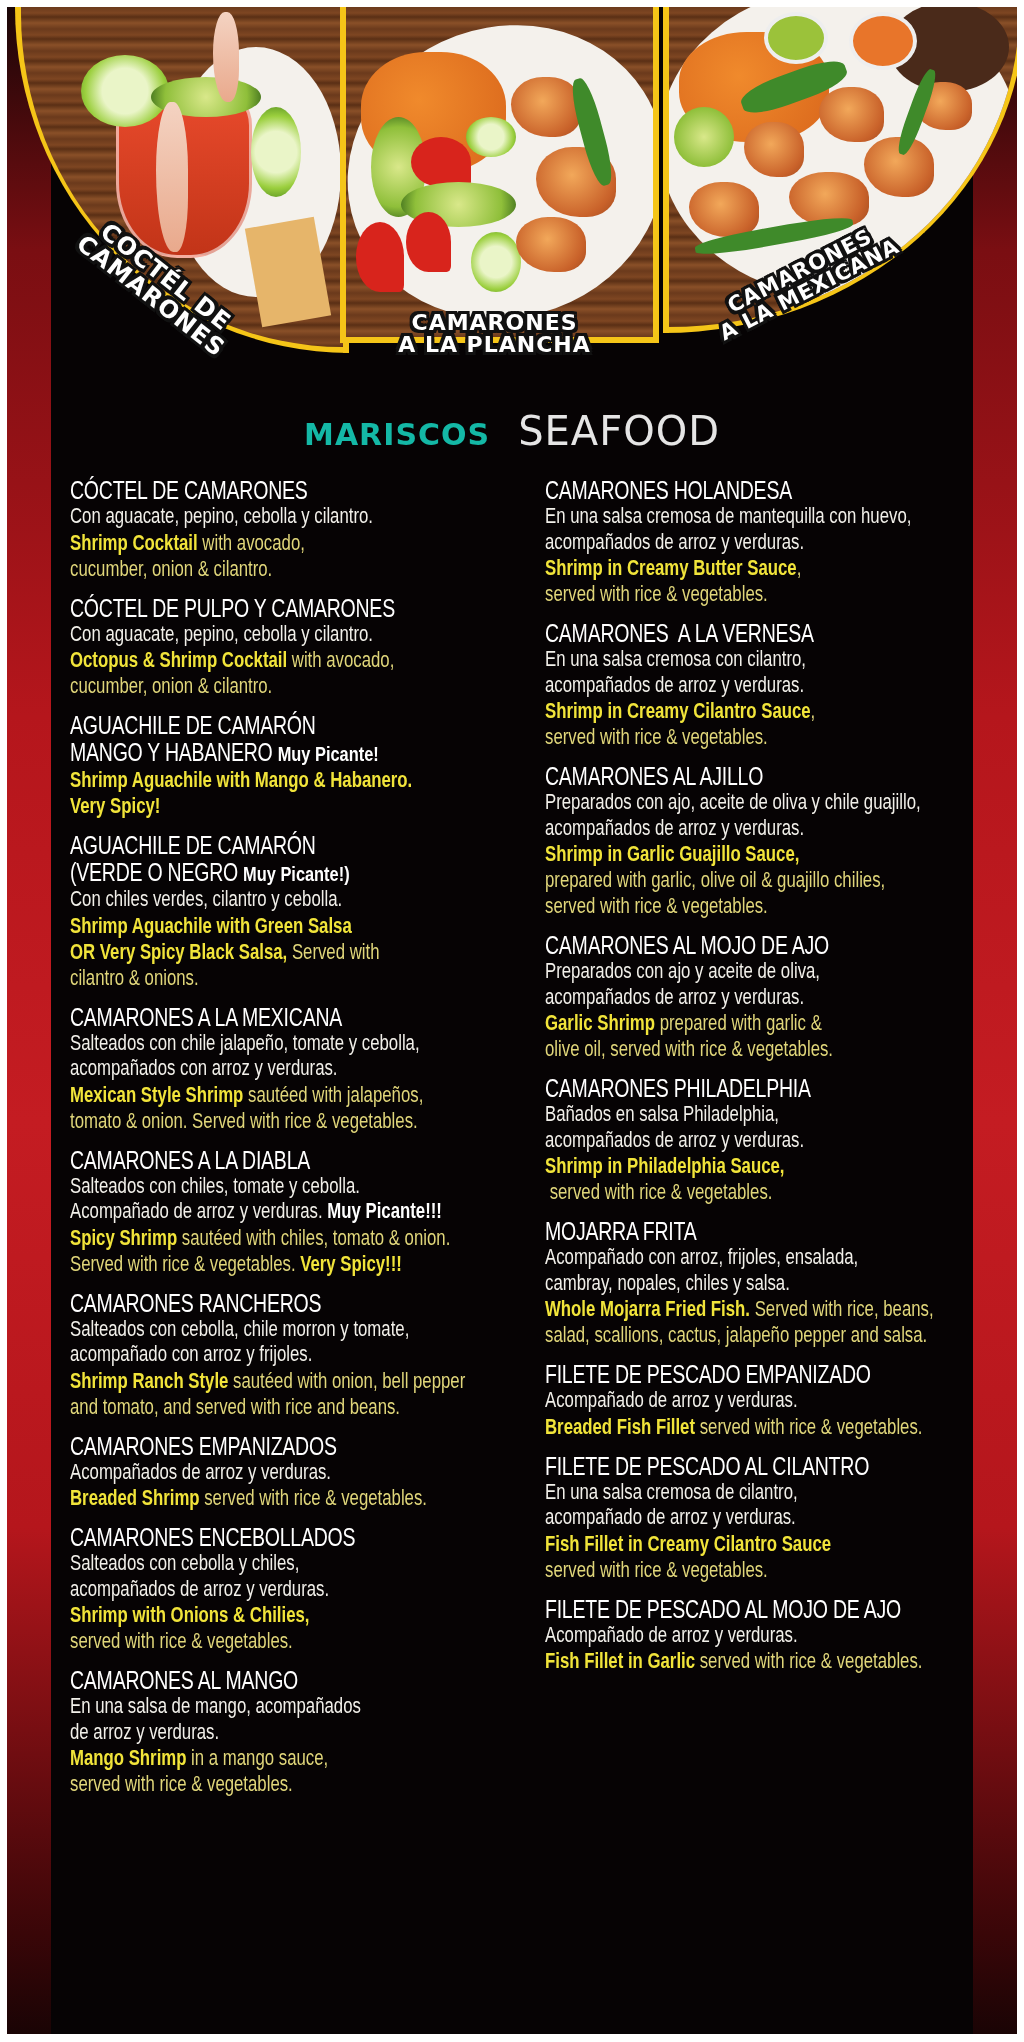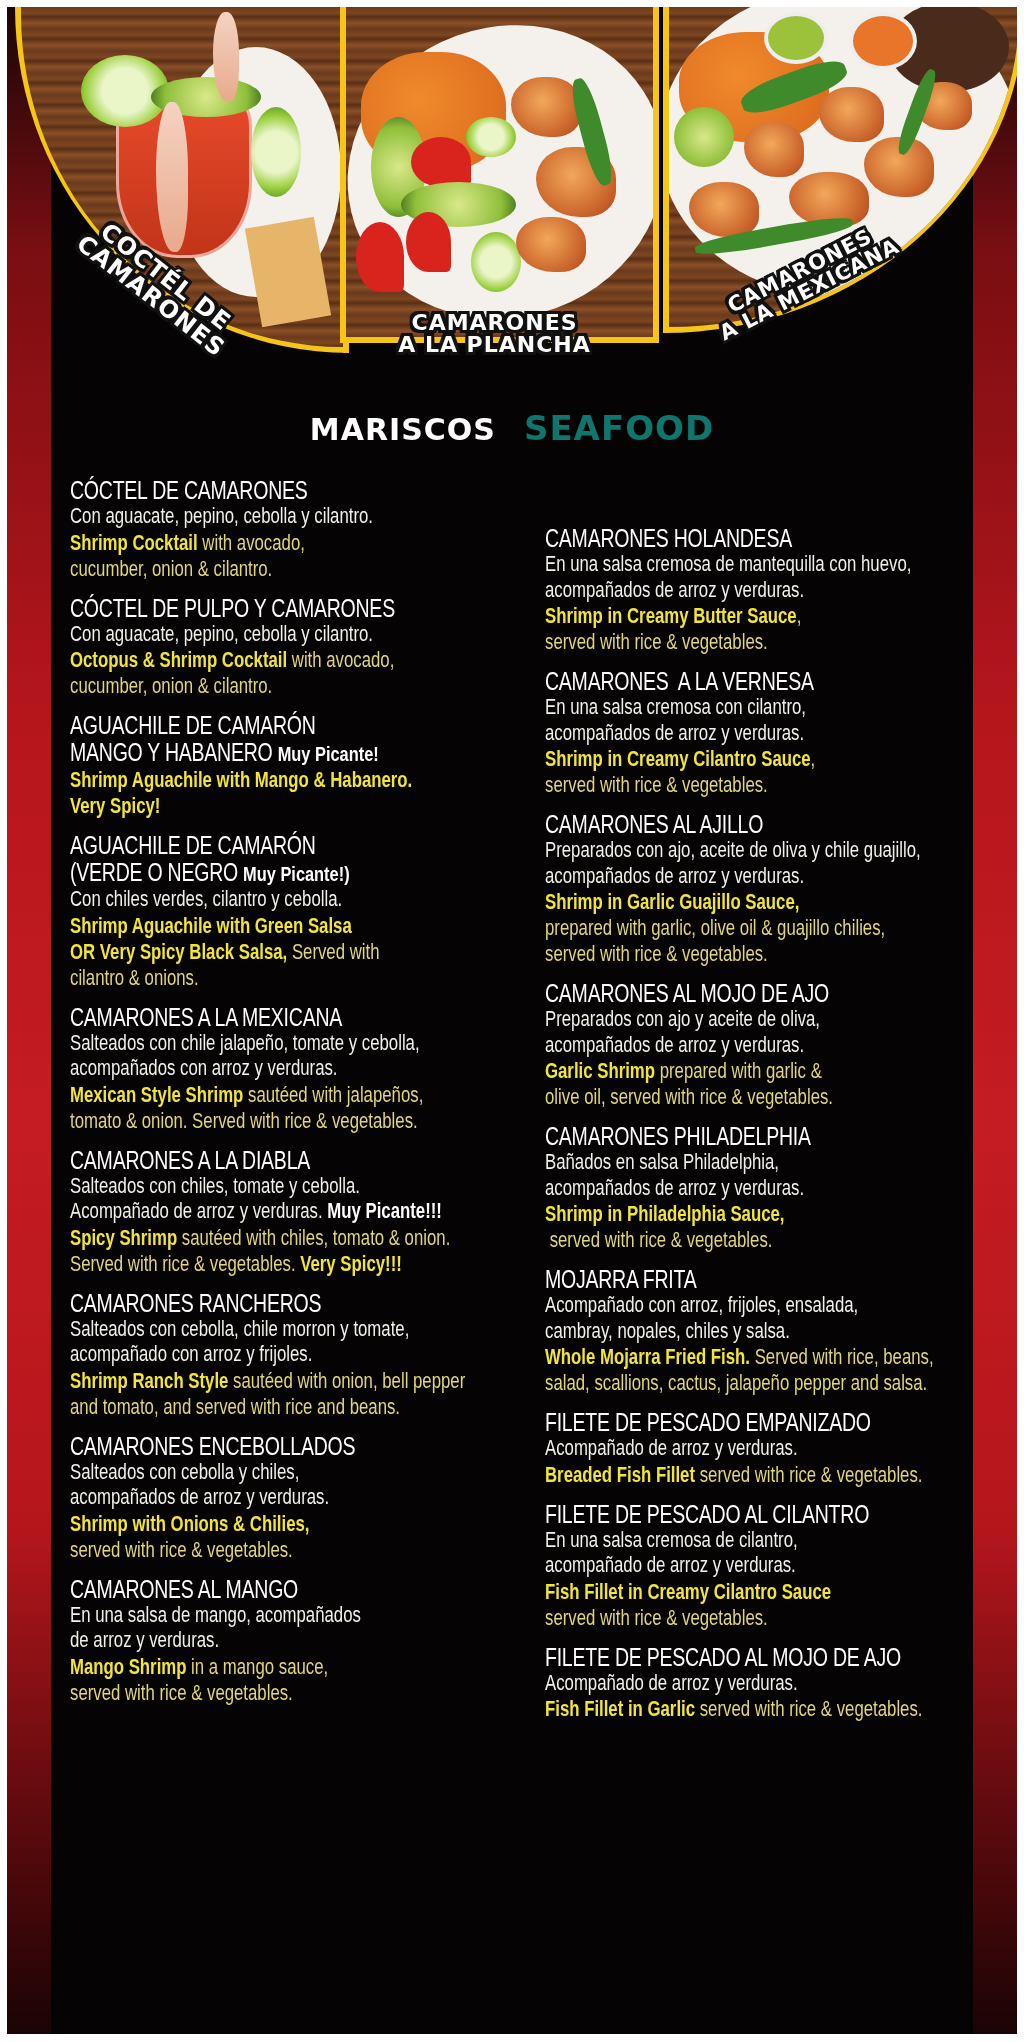--- a/index.html
+++ b/index.html
@@ -23,26 +23,26 @@
   .lime { position: absolute; border-radius: 50%; background: radial-gradient(circle, #eaf5c8 40%, #9bcf3e 70%, #4f8a1e); }
   .glass { position: absolute; border-radius: 20% 20% 45% 45%; background: linear-gradient(#e84a2c, #c23418); border: 3px solid rgba(255,255,255,0.55); }
   .cup { position: absolute; border-radius: 50%; border: 4px solid #eee; }
   .beans { position: absolute; border-radius: 50%; background: #4a2a1a; }
   .dish-label { position: absolute; color: #fff; font-family: "DejaVu Sans", sans-serif; font-weight: bold;
      text-transform: uppercase; letter-spacing: 1px; line-height: 1.0; text-align: center;
      text-shadow: -3px -3px 0 #111, 3px -3px 0 #111, -3px 3px 0 #111, 3px 3px 0 #111, 0 3px 0 #111, 0 -3px 0 #111, 3px 0 0 #111, -3px 0 0 #111; }
   
   .title { position: absolute; top: 404px; left: 0; width: 1010px; text-align: center;
            font-family: "DejaVu Sans", sans-serif; font-weight: bold; font-size: 30px; letter-spacing: 1px; }
-  .title .es { color: #ffffff; margin-right: 28px; }
+  .title .es { color: #14b8a6; margin-right: 28px; }
   .title .en { color: #f4e52a; }
   
   .col { position: absolute; top: 470px; }
   .col.left { left: 63px; width: 460px; }
-  .col.right { left: 538px; width: 460px; margin-top: 48px; }
+  .col.right { left: 538px; width: 460px; }
   .item { margin-bottom: 13px; transform-origin: left top; }
   .line { white-space: nowrap; display: block; transform: scaleX(0.78); transform-origin: left center; }
   .name { color: #ffffff; font-size: 25px; line-height: 27px; font-weight: normal; letter-spacing: -0.3px; }
   .name .tag { font-weight: bold; font-size: 21px; letter-spacing: 0; }
   .es-desc { color: #f2f0ea; font-size: 21.5px; line-height: 25.5px; }
   .es-desc .tag { color: #fff; font-weight: bold; }
   .en { color: #e0d67a; font-size: 21.5px; line-height: 26px; }
   .en b { color: #f1e43a; font-weight: bold; }
 </style>
 </head>
@@ -107,21 +107,21 @@
     <div class="shrimp" style="left:120px; top:165px; width:80px; height:55px;"></div>
     <div class="green" style="left:25px; top:220px; width:160px; height:18px; transform:rotate(-10deg);"></div>
     <div class="green" style="left:240px; top:60px; width:16px; height:90px; transform:rotate(20deg);"></div>
   </div>
   <div class="dish-label" style="left:700px; top:300px; font-size:21px; transform: rotate(-27deg); transform-origin: left top;">
     <div>Camarones</div>
     <div>A la Mexicana</div>
   </div>
 
   <div class="title">
-    <span class="es">MARISCOS</span><span class="en" style="font-size:34px;line-height:1;color:#0f766e;font-weight:bold;">SEAFOOD</span>
+    <span class="es">MARISCOS</span><span class="en" style="font-size:40px;line-height:1;color:#e5e5e5;font-weight:normal;">SEAFOOD</span>
   </div>
 
   <div class="col left">
 
     <div class="item">
       <span class="line name">CÓCTEL DE CAMARONES</span>
       <span class="line es-desc">Con aguacate, pepino, cebolla y cilantro.</span>
       <span class="line en"><b>Shrimp Cocktail</b><span> with avocado,</span></span>
       <span class="line en">cucumber, onion &amp; cilantro.</span>
     </div>
@@ -167,20 +167,25 @@
     </div>
 
     <div class="item">
       <span class="line name">CAMARONES RANCHEROS</span>
       <span class="line es-desc">Salteados con cebolla, chile morron y tomate,</span>
       <span class="line es-desc">acompañado con arroz y frijoles.</span>
       <span class="line en"><b>Shrimp Ranch Style</b><span> sautéed with onion, bell pepper</span></span>
       <span class="line en">and tomato, and served with  rice and beans.</span>
     </div>
 
+    <div class="item">
+      <span class="line name">CAMARONES EMPANIZADOS</span>
+      <span class="line es-desc">Acompañados de arroz y verduras.</span>
+      <span class="line en"><b>Breaded Shrimp</b><span> served with rice &amp; vegetables.</span></span>
+    </div>
 
     <div class="item">
       <span class="line name">CAMARONES ENCEBOLLADOS</span>
       <span class="line es-desc">Salteados con cebolla y chiles,</span>
       <span class="line es-desc">acompañados de arroz y verduras.</span>
       <span class="line en"><b>Shrimp with Onions &amp; Chilies,</b></span>
       <span class="line en">served with rice &amp; vegetables.</span>
     </div>
 
     <div class="item">

